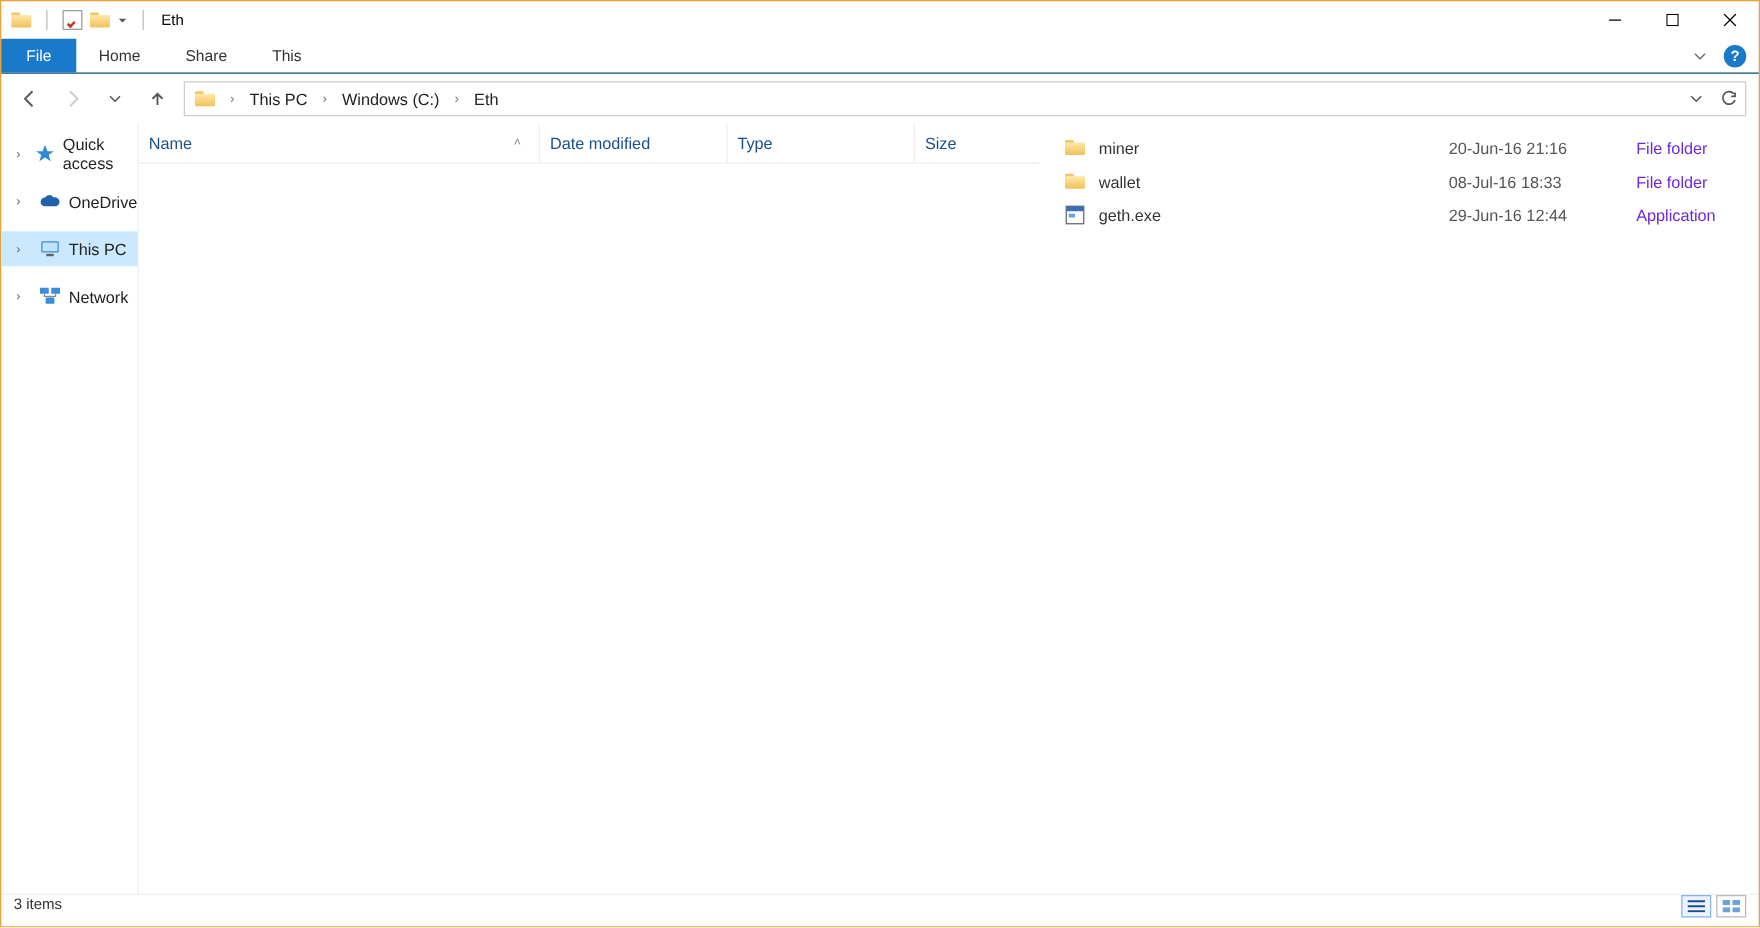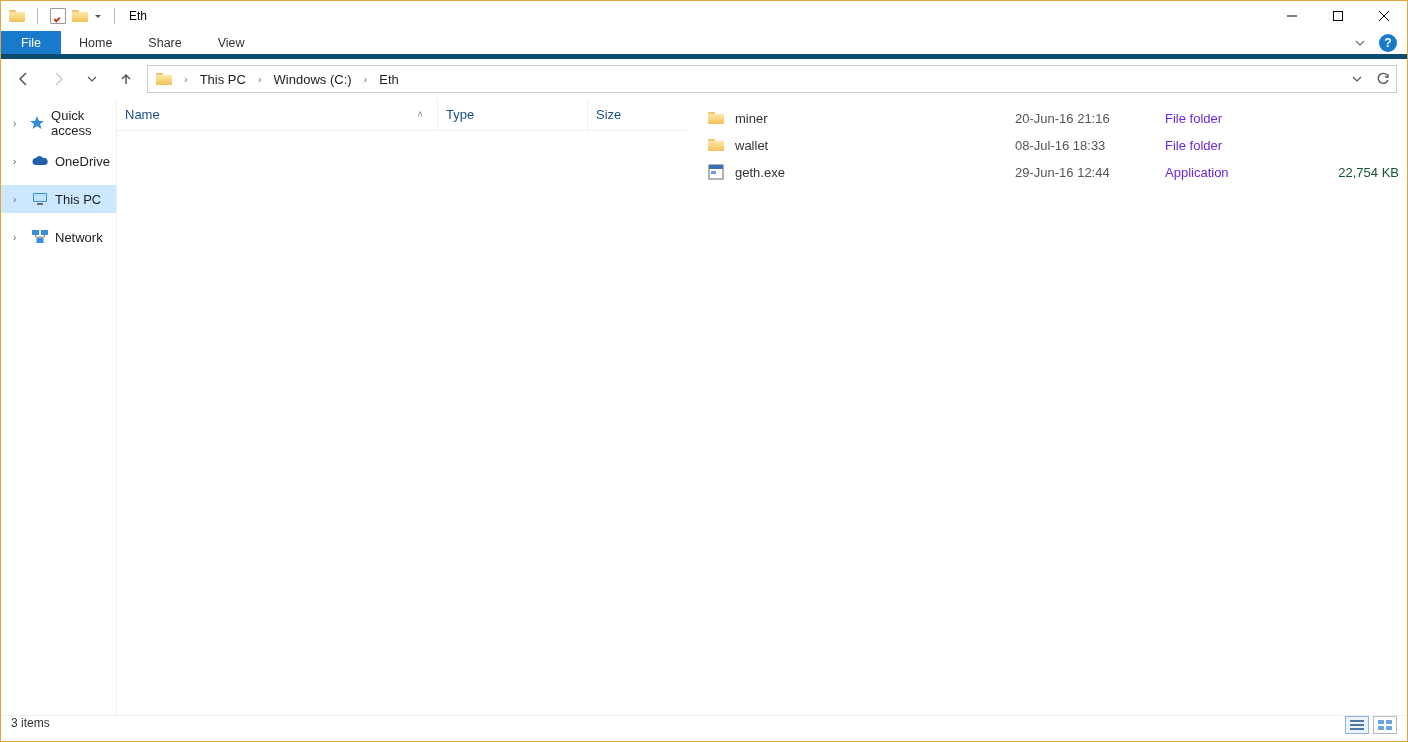--- a/index.html
+++ b/index.html
@@ -47,21 +47,21 @@
     width: 8px; height: 8px; display: inline-flex; align-items: center; justify-content: center;
   }
   .drop-caret::before {
     content: ""; border-left: 3px solid transparent; border-right: 3px solid transparent;
     border-top: 3px solid #555;
   }
 
   
   .ribbon {
     height: 28px; display: flex; align-items: stretch; font-size: 12.5px; color: #333;
-    border-bottom: 5px solid #0c4a6e;
+    border-bottom: 1px solid #0c4a6e;
   }
   .ribbon .tab {
     padding: 0 18px; display: flex; align-items: center; cursor: default;
   }
   .ribbon .tab.file { background: #1979ca; color: #fff; font-size: 12.5px; width: 60px; justify-content: center; }
   .ribbon .right { margin-left: auto; display: flex; align-items: center; gap: 10px; padding-right: 10px; }
   .ribbon .chev { width: 18px; height: 18px; display: flex; align-items: center; justify-content: center; color: #777; }
   .ribbon .help {
     width: 18px; height: 18px; border-radius: 50%; background: #1979ca; color: #fff;
     font-size: 12px; font-weight: bold; display: flex; align-items: center; justify-content: center;
@@ -167,21 +167,21 @@
             <path d="M0 0 L10 10 M10 0 L0 10" stroke="#000" stroke-width="1"></path>
           </svg>
       </div>
     </div>
   </div>
 
   <div class="ribbon">
     <div class="tab file">File</div>
     <div class="tab">Home</div>
     <div class="tab">Share</div>
-    <div class="tab">View</div>
+    <div class="tab">This</div>
     <div class="right">
       <div class="chev">
         <svg width="12" height="12" viewBox="0 0 12 12">
             <path d="M2 4 L6 8 L10 4" fill="none" stroke="#777" stroke-width="1.3"></path>
           </svg>
       </div>
       <div class="help">?</div>
     </div>
   </div>
 
@@ -278,20 +278,21 @@
         <span>Network</span>
       </div>
     </div>
 
     <div class="content">
       <div class="headers">
         <div class="cell first col-name">
           <span>Name</span>
           <span class="sort-caret">˄</span>
         </div>
+        <div class="cell col-date">Date modified</div>
         <div class="cell col-type">Type</div>
         <div class="cell col-size">Size</div>
       </div>
 
       <div class="rows" id="rows">
           <div class="row">
             <div class="cell-name">
               <span class="ic">
                 <span class="folder-icon"></span>
               </span>

